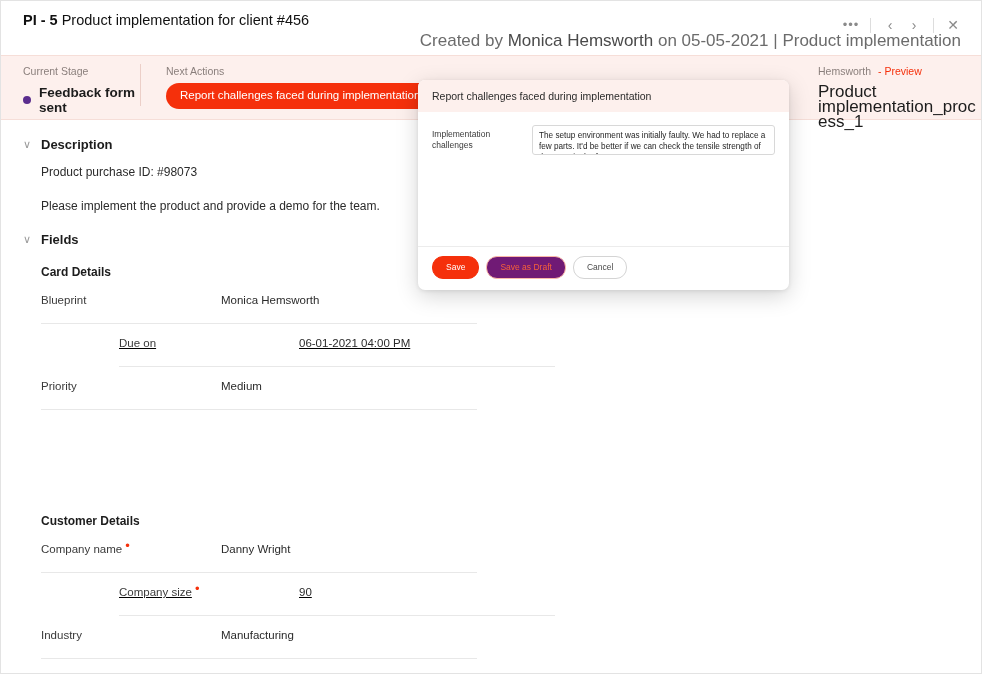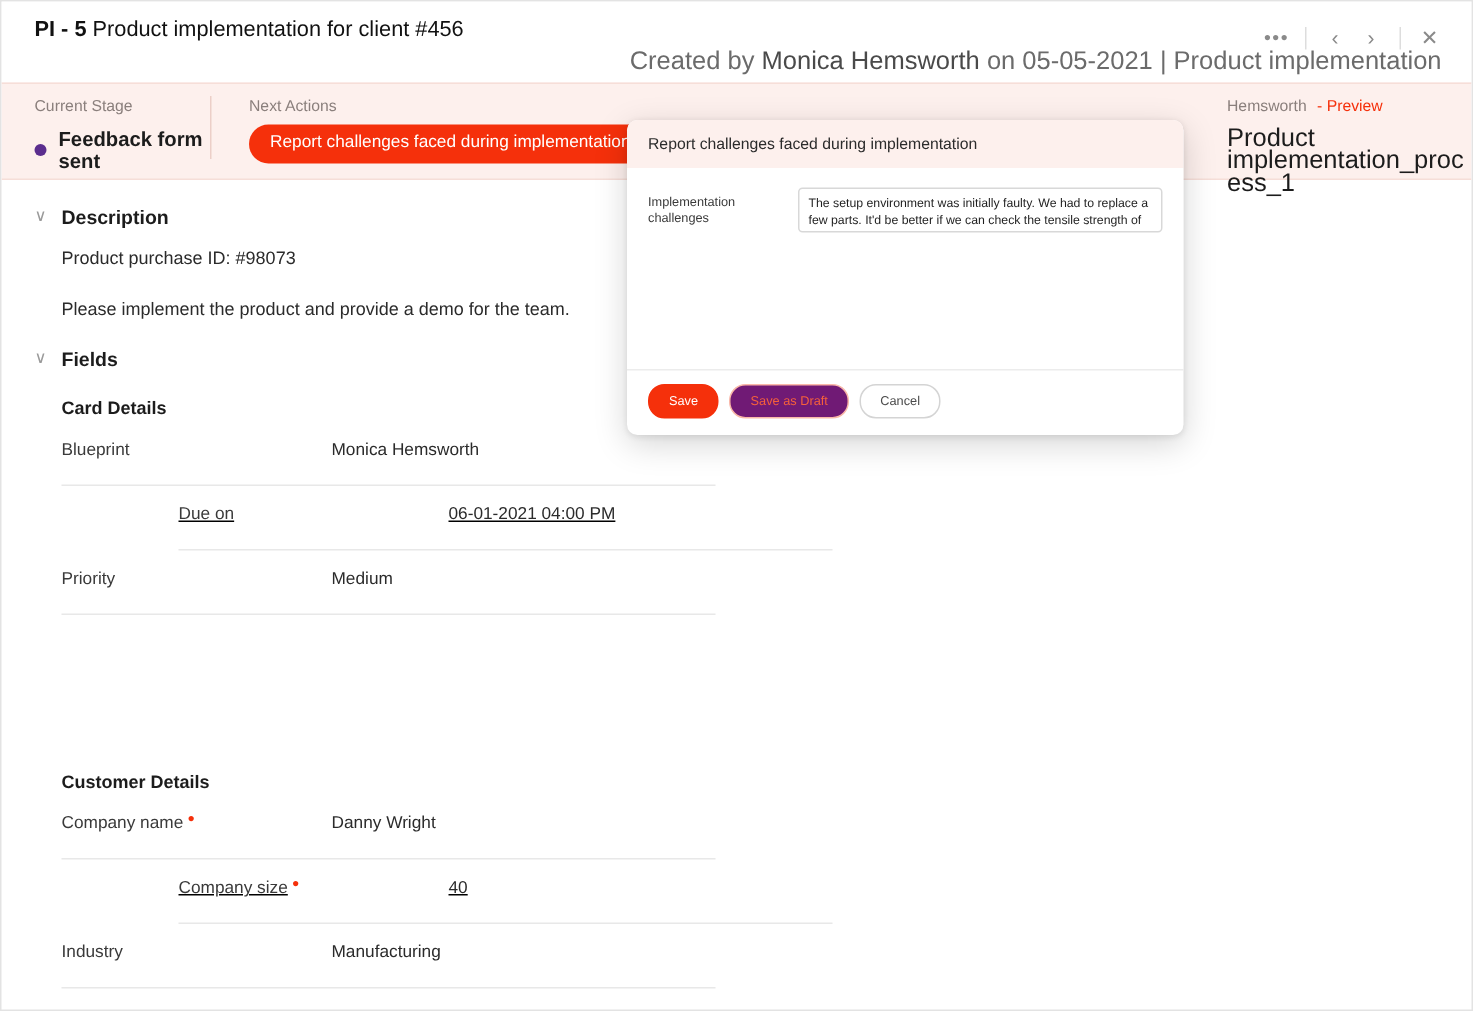--- a/index.html
+++ b/index.html
@@ -442,21 +442,21 @@
           <span>Company name</span>
           <span class="req-star">•</span>
         </div>
         <div class="field-value">Danny Wright</div>
       </div>
       <div class="field right">
         <div class="field-label">
           <span>Company size</span>
           <span class="req-star">•</span>
         </div>
-        <div class="field-value">40</div>
+        <div class="field-value">90</div>
       </div>
       <div class="field">
         <div class="field-label">
           <span>Industry</span>
         </div>
         <div class="field-value">Manufacturing</div>
       </div>
 
     </div>
 

